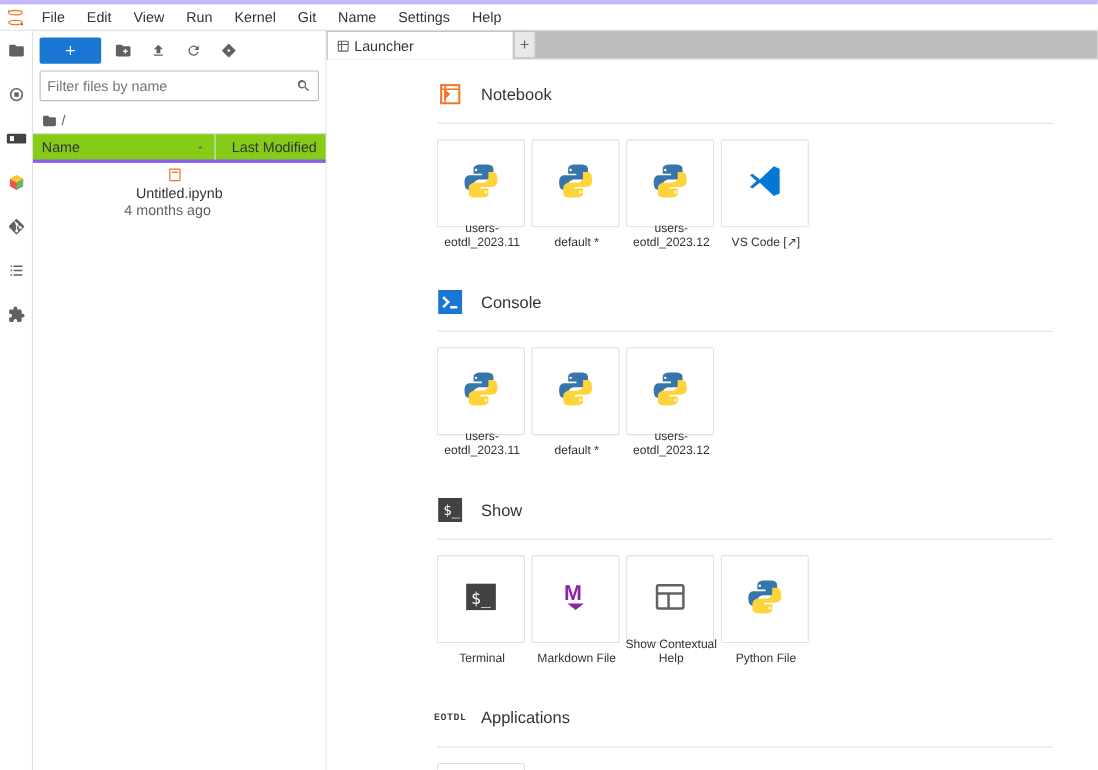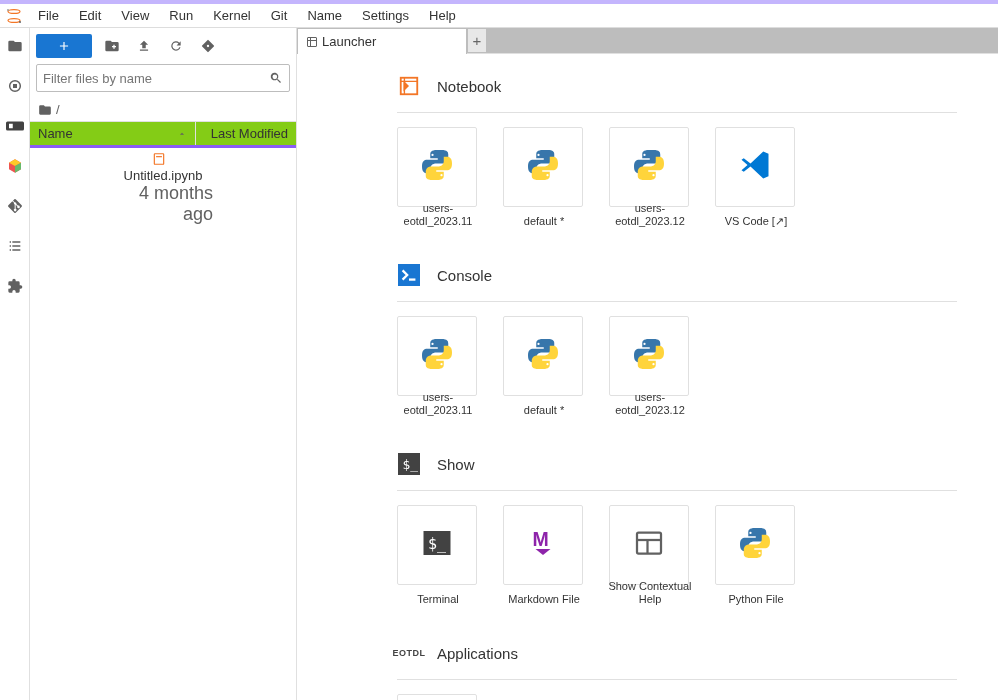--- a/index.html
+++ b/index.html
@@ -32,42 +32,42 @@
 
 .file-header { display: flex; border-top: 1px solid #e0e0e0; border-bottom: 3px solid #8b5cf6; background: #84cc16; }
 .file-header-cell { padding: 4px 8px; font-size: 13px; }
 .file-header-name { flex: 1; display: flex; align-items: center; justify-content: space-between; border-right:1px solid #e0e0e0; }
 .file-header-mod { width: 100px; text-align: right; padding-right: 8px; }
 
 .file-list { flex: 1; overflow: auto; }
 .file-row { display: flex; align-items: center; padding: 4px 8px; cursor: pointer; flex-direction: column; }
 .file-icon { width: 16px; height: 16px; margin-right: 6px; }
 .file-name { flex: 1; font-size: 13px; }
-.file-mod { font-size: 18px; color: #616161; width: 100px; text-align: right; }
+.file-mod { font-size: 13px; color: #616161; width: 100px; }
 
 
 .work-area { flex: 1; display: flex; flex-direction: column; background: #fff; }
 .tab-bar { display: flex; background: #bdbdbd; height: 26px; border-bottom: 1px solid #e0e0e0; }
 .tab { display: flex; align-items: center; gap: 4px; background: #fff; border: 1px solid #bdbdbd; border-bottom: none; padding: 0 28px 0 8px; font-size: 13px; height: 26px; min-width: 170px; cursor: pointer; }
 .tab-add { width: 20px; background:#e8e8e8; border:1px solid #bdbdbd; display:flex; align-items:center; justify-content:center; cursor:pointer; color:#666; font-size:15px; }
 
 .launcher { flex: 1; overflow: auto; padding: 20px 0 20px 100px; }
 .section { margin-bottom: 28px; }
 .section-head { display: flex; align-items: center; gap: 16px; margin-bottom: 14px; }
 .section-icon { width: 24px; height: 24px; display:flex; align-items:center; justify-content:center; }
 .section-title { font-size: 15px; color: #333; }
 .section-rule { border: none; border-top: 1px solid #e0e0e0; margin-bottom: 14px; width: 560px; }
 
-.cards { display: flex; gap: 26px; flex-wrap: wrap; }
+.cards { display: flex; gap: 6px; flex-wrap: wrap; }
 .card { width: 80px; height: 80px; border: 1px solid #e0e0e0; border-radius: 2px; display:flex; flex-direction:column; align-items:center; justify-content:center; padding:6px; cursor:pointer; position:relative; }
 .card-icon { width: 36px; height: 36px; display:flex; align-items:center; justify-content:center; margin-bottom:4px; }
 .card-label { font-size: 11px; text-align:center; line-height:1.2; color:#333; position:absolute; bottom:-22px; width:90px; left:-5px; }
 .card-wrapper { display:flex; flex-direction:column; align-items:center; margin-bottom:28px; }
 
-.applications-head span.eotdl-mark { font-size:9px; font-weight:bold; letter-spacing:0.5px; color:#444; }
+.applications-head span.eotdl-mark { font-size:9px; font-weight:bold; letter-spacing:0.5px; color:#444;font-family:Liberation Mono, monospace; }
 
 
 svg { display:block; }
 </style>
 </head>
 <body>
 
 <div class="topbar">
   <div class="logo">
     <svg width="18" height="18" viewBox="0 0 24 24">

